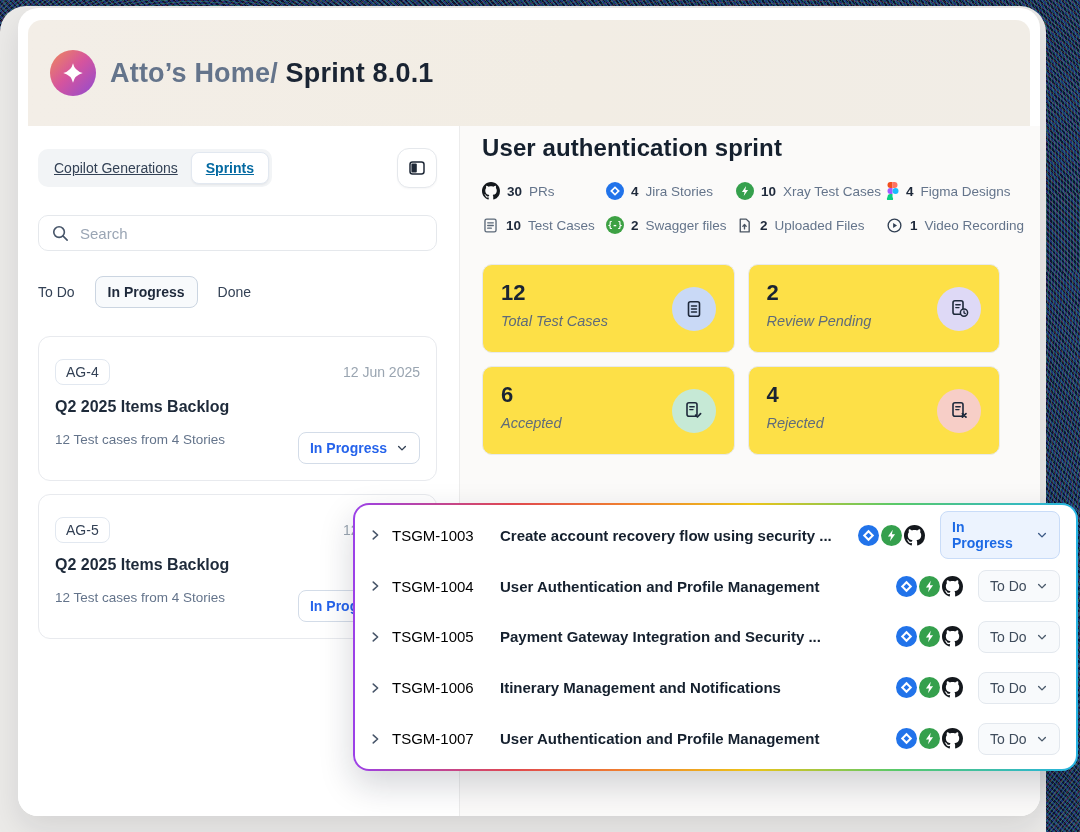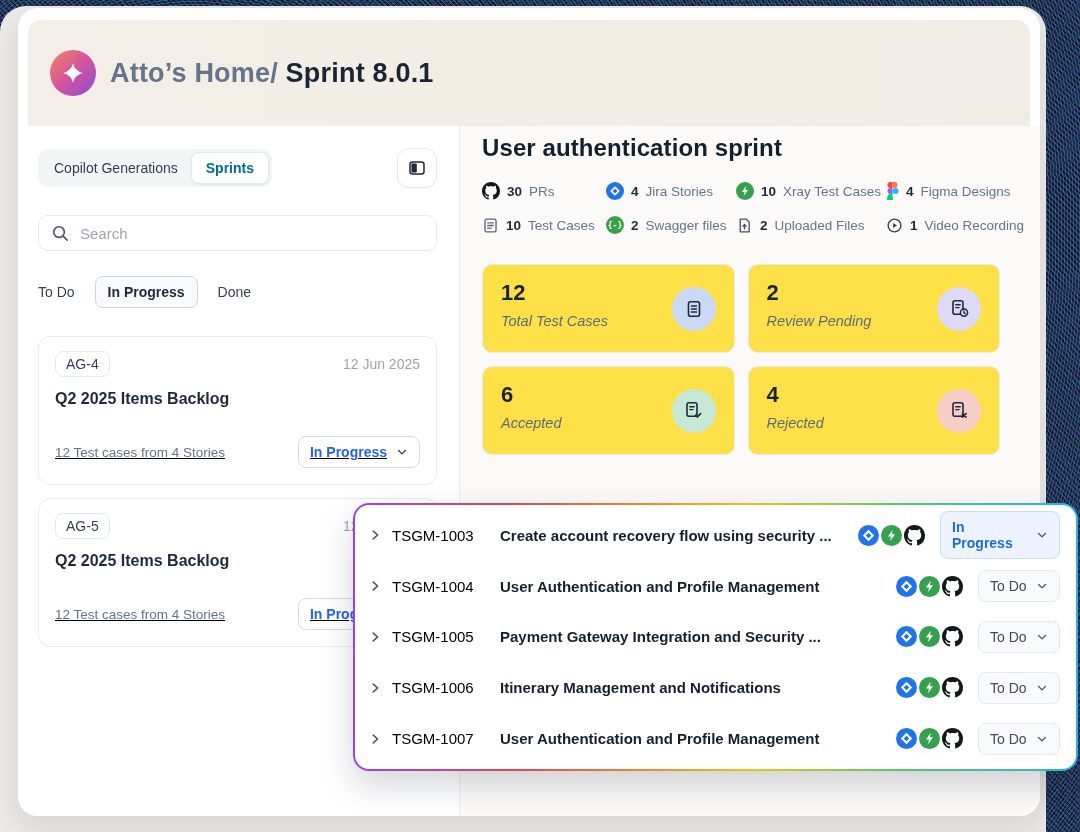--- a/index.html
+++ b/index.html
@@ -39,35 +39,35 @@
   .hdr-title { font-size:27px; letter-spacing:.2px; }
   .hdr-title .crumb { color:#64748b; font-weight:700;margin-top:34px; }
   .hdr-title .sprint { color:#1a2433; font-weight:700; }
   
   .content { flex:1; display:flex; min-height:0; }
   .sidebar { width:442px; flex:0 0 auto; border-right:1px solid #ececec; background:#ffffff; padding:22px 22px 0 20px; }
   .main { flex:1; background:#fbfaf9; padding:8px 40px 0 22px; min-width:0; }
   
   .tabs-row { display:flex; align-items:center; justify-content:space-between; margin-bottom:27px; }
   .segmented { display:flex; align-items:center; background:#f2f4f6; border-radius:10px; padding:3px; }
-  .seg-tab { font-size:14px; color:#334155; padding:8px 13px; border-radius:8px; white-space:nowrap; cursor:pointer; }
+  .seg-tab { font-size:14px; color:#334155; padding:8px 13px; border-radius:8px; white-space:nowrap; cursor:pointer;text-decoration:underline; }
   .seg-tab.active { background:#ffffff; border:1px solid #e2e8f0; box-shadow:0 1px 2px rgba(15,23,42,.06); font-weight:600; color:#0369a1; padding:7px 14px; }
   .panel-toggle { width:40px; height:40px; background:#fff; border:1px solid #e5e8ec; border-radius:12px; display:flex; align-items:center; justify-content:center; cursor:pointer; box-shadow:0 1px 2px rgba(15,23,42,.04); }
   .search-box { height:36px; border:1px solid #e5e8ec; border-radius:10px; display:flex; align-items:center; gap:10px; padding:0 12px; margin-bottom:25px; background:#fff; }
   .search-box input { border:0; outline:0; flex:1; font-size:15px; color:#334155; font-family:inherit; background:transparent; }
   .search-box input::placeholder { color:#9aa5b4; }
   .filters { display:flex; align-items:center; gap:20px; margin-bottom:28px; font-size:14px; color:#334155; }
   .filter-chip { background:#f8fafc; border:1px solid #cbd5e1; border-radius:8px; padding:7px 12px; font-weight:600; color:#1e293b; cursor:pointer; }
   .filter-plain { cursor:pointer; }
-  .sp-card { border:1px solid #e8eaee; border-radius:12px; padding:14px 16px 16px; margin-bottom:13px; background:#fff; }
+  .sp-card { border:1px solid #e8eaee; border-radius:12px; padding:22px 16px 16px; margin-bottom:13px; background:#fff; }
   .sp-card .row1 { display:flex; align-items:center; justify-content:space-between; }
   .id-chip { border:1px solid #e2e8f0; border-radius:8px; padding:4px 10px; font-size:14px; color:#334155; background:#fff; }
   .sp-date { font-size:14px; color:#9aa5b1; }
   .sp-title { margin-top:13px; font-size:16px; font-weight:700; color:#1e2a3a; }
-  .sp-card .row2 { display:flex; align-items:center; justify-content:space-between; margin-top:28px;text-decoration:underline; }
+  .sp-card .row2 { display:flex; justify-content:space-between; margin-top:16px; }
   .sp-sub { font-size:13.5px; color:#64748b; }
   .status-select { display:flex; align-items:center; gap:9px; border:1px solid #d3dce8; border-radius:8px; padding:7px 11px; background:#fff; cursor:pointer; }
   .status-select .st-label { color:#2563eb; font-size:14px; font-weight:600; }
   
   .main-title { font-size:24px; font-weight:700; color:#15202e; margin-bottom:20px; letter-spacing:.1px; }
   .stats-grid { display:grid; grid-template-columns:124px 130px 150px 1fr; row-gap:16px; column-gap:0; margin-bottom:30px; }
   .stat { display:flex; align-items:center; gap:7px; font-size:13.5px; white-space:nowrap; }
   .stat b { color:#1e293b; font-weight:700; }
   .stat .slabel { color:#64748b; }
   .cards-grid { display:grid; grid-template-columns:1fr 1fr; gap:13px; }

